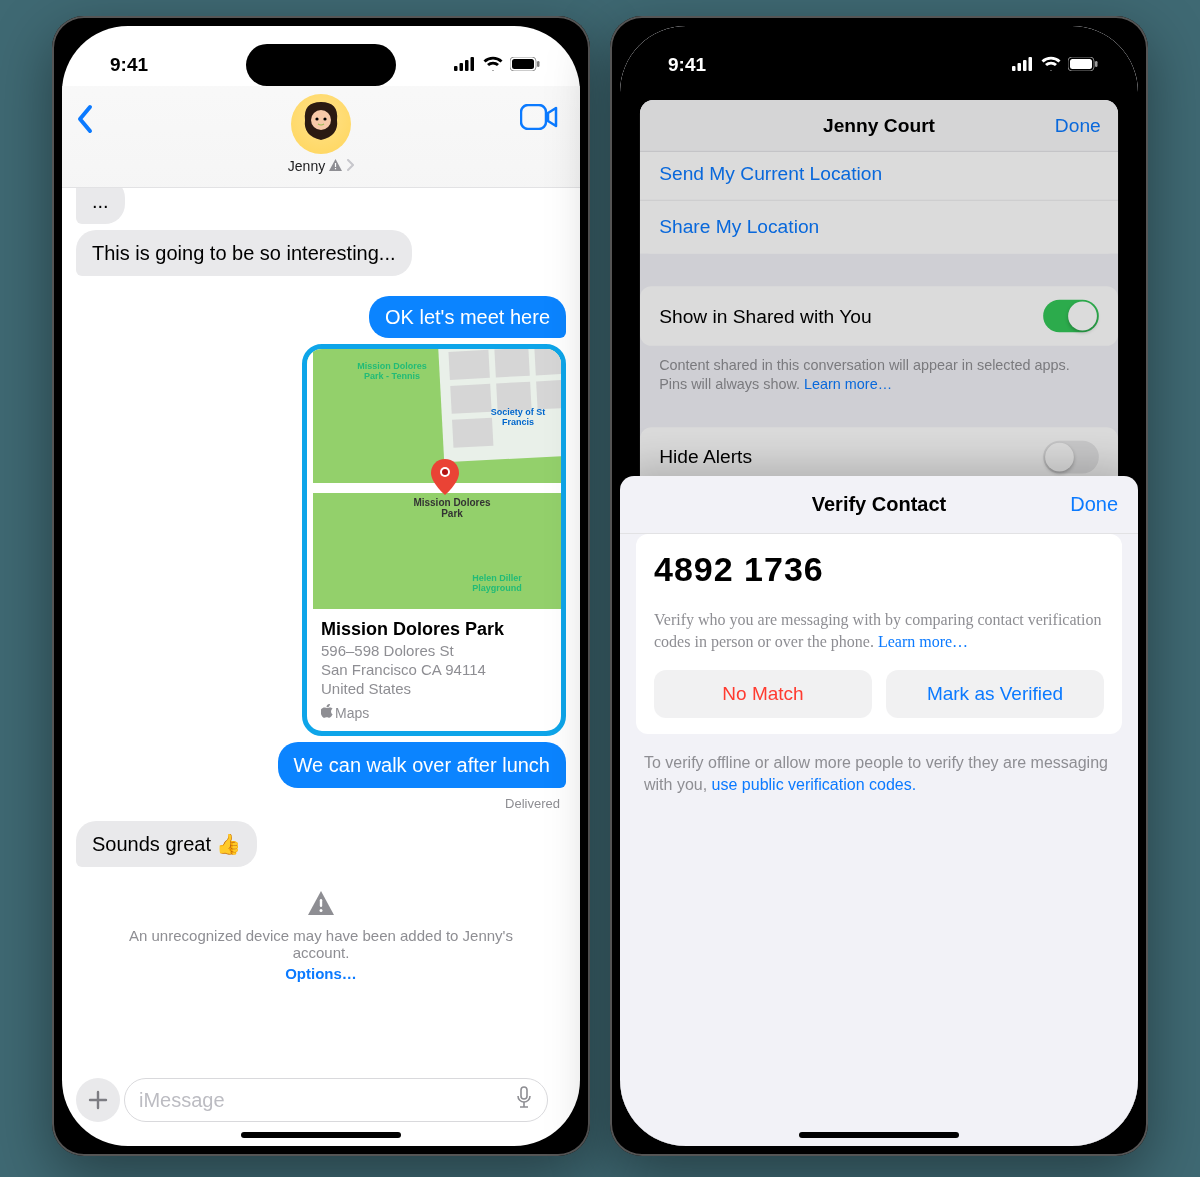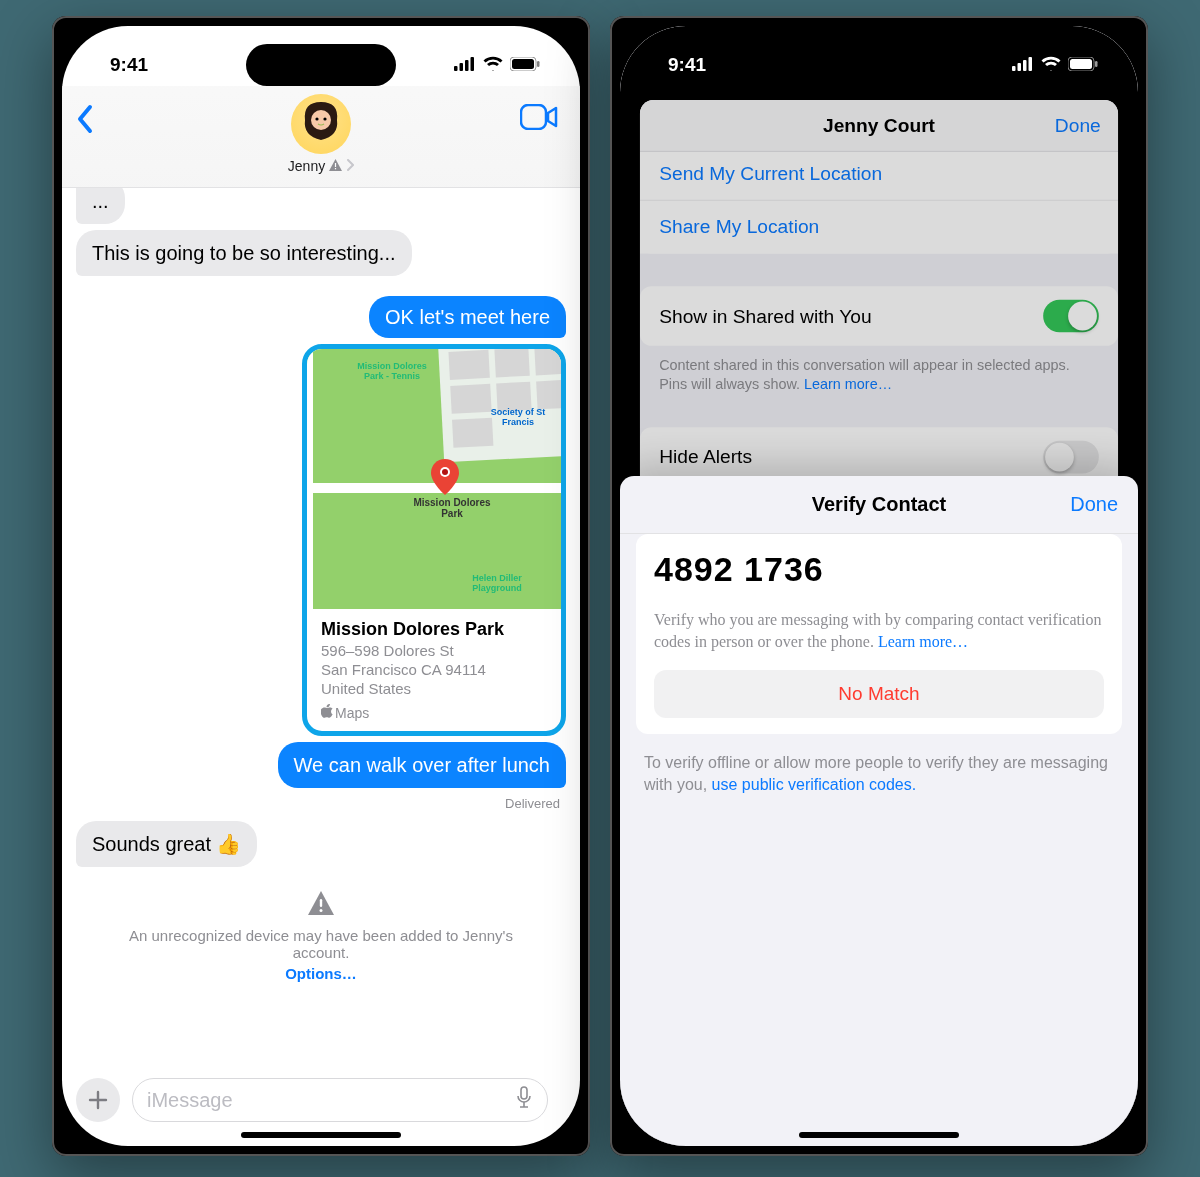--- a/index.html
+++ b/index.html
@@ -11,21 +11,21 @@
     align-items: flex-start;
     gap: 20px;
     padding: 16px;
     width: 1200px;
     height: 1177px;
   }
   .phone {
     width: 538px;
     height: 1140px;
     background: #000;
-    border-radius: 14px;
+    border-radius: 32px;
     padding: 10px;
     box-shadow: 0 0 0 2px #555 inset, 0 20px 60px rgba(0,0,0,0.4);
     position: relative;
   }
   .screen {
     width: 100%;
     height: 100%;
     border-radius: 66px;
     overflow: hidden;
     position: relative;
@@ -130,21 +130,21 @@
   .card-title { font-weight:600; font-size:18px; margin-bottom:2px; }
   .card-addr { font-size:15px; color:#8e8e93; line-height:1.25; }
   .card-app { font-size:14px; color:#8e8e93; margin-top:6px; display:flex; align-items:center; gap:2px;}
   .delivered { align-self:flex-end; color:#8e8e93; font-size:13px; margin:2px 6px 10px 0;}
   .warning-block { text-align:center; color:#8e8e93; font-size:15px; margin-top:18px; padding:0 24px;}
   .warning-block .icon { font-size:22px; }
   .options-link { color:#0b7aff; font-weight:600; }
   .input-bar {
     position:absolute;
     bottom: 24px; left:14px; right:32px;
-    display:flex; align-items:center; gap:12px;
+    display:flex; align-items:center; gap:4px;
   }
   .plus-btn {
     width:44px; height:44px; border-radius:22px;
     background:#e9e9eb; display:flex; align-items:center; justify-content:center;
     color:#7c7c82; font-size:24px; font-weight:300;
   }
   .compose {
     flex:1; height:44px; border-radius:22px; border:1.5px solid #d9d9dc;
     display:flex; align-items:center; padding: 0 14px;
     color:#bcbcc2; font-size:20px;
@@ -482,20 +482,23 @@
       </div>
       <div class="code-card">
         <div class="code-value">4892 1736</div>
         <div class="code-desc">
           <span>Verify who you are messaging with by comparing contact verification codes in person or over the phone. </span><span class="link">Learn more…</span>
         </div>
         <div class="btn-row">
           <div class="pill-btn red">
             <span>No Match</span>
           </div>
+          <div class="pill-btn blue">
+            <span>Mark as Verified</span>
+          </div>
         </div>
       </div>
       <div class="offline-note">
         <span>To verify offline or allow more people to verify they are messaging with you, </span><span class="link">use public verification codes.</span>
       </div>
       <div class="home-ind light"></div>
     </div>
   </div>
 </div>
 

